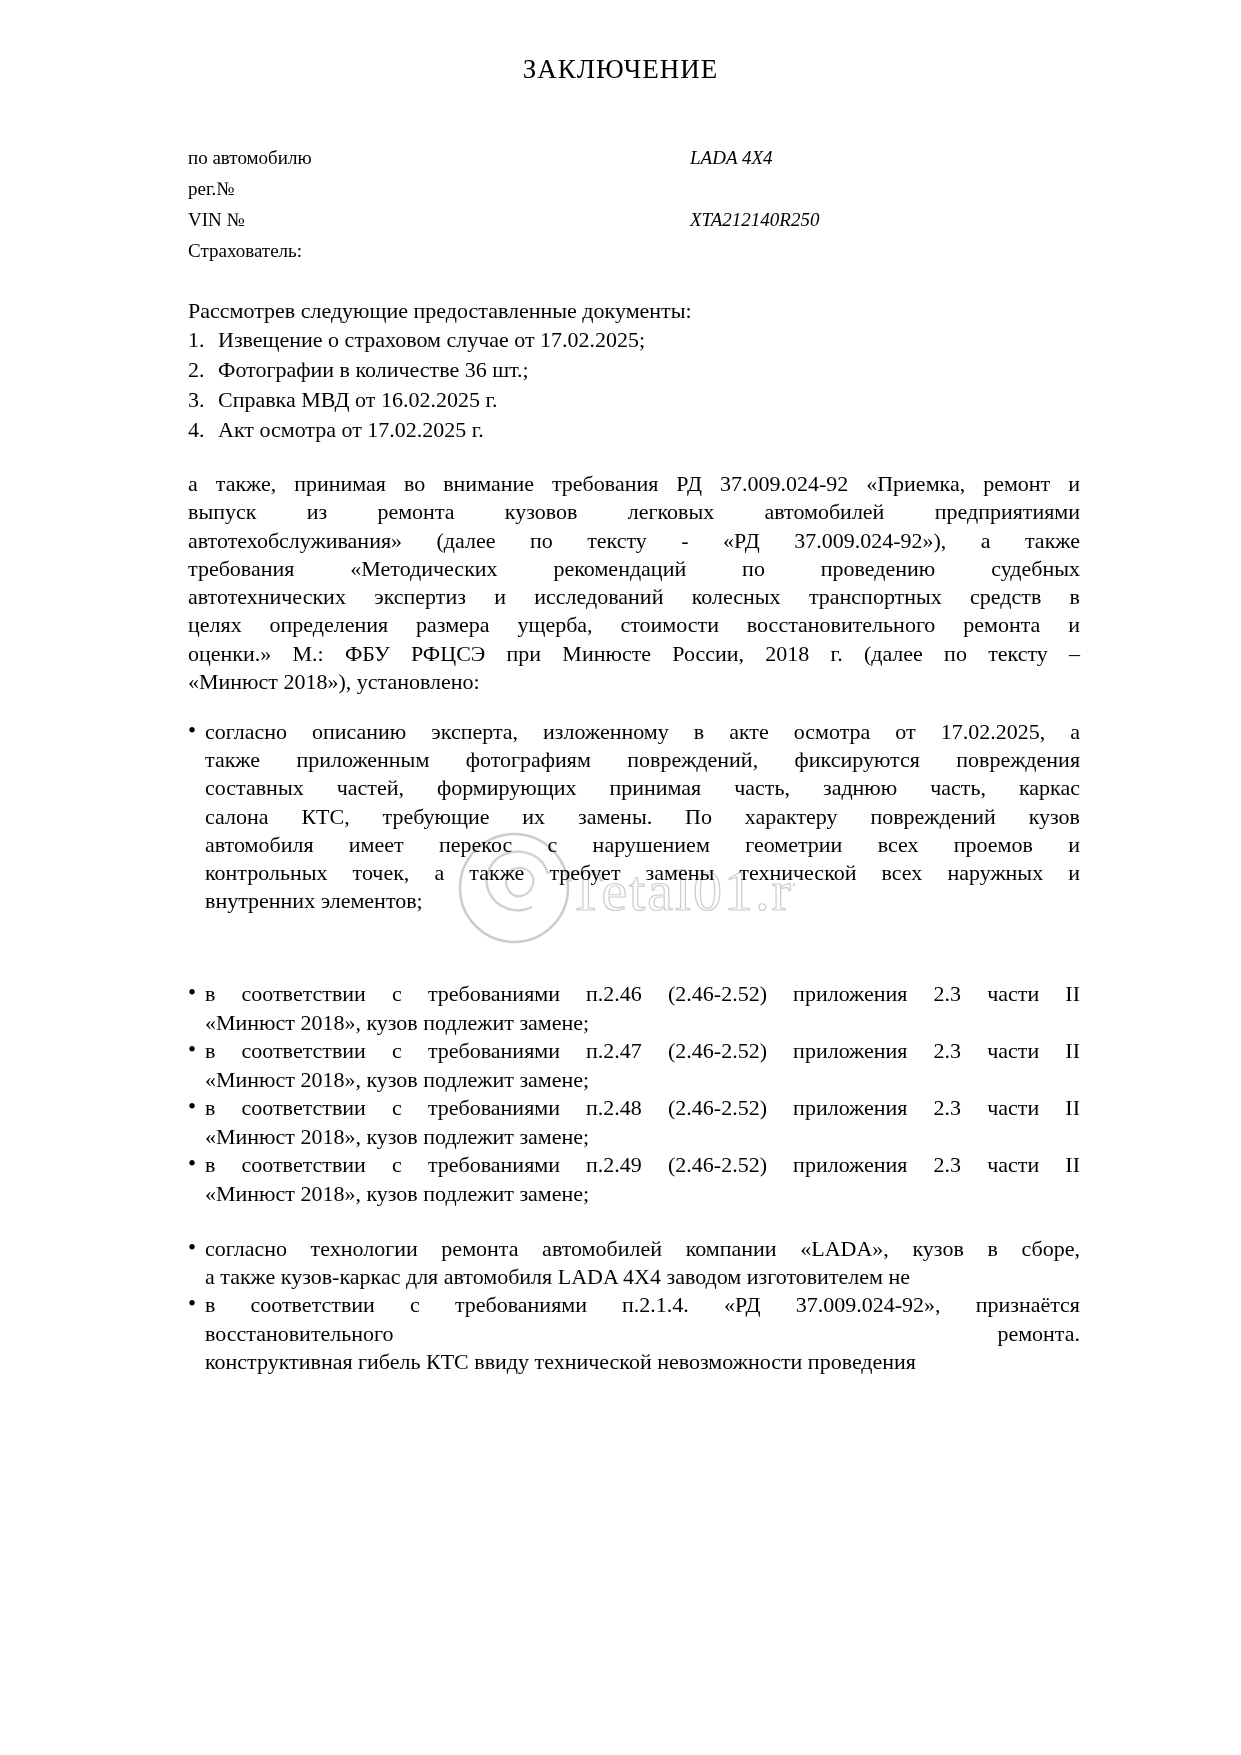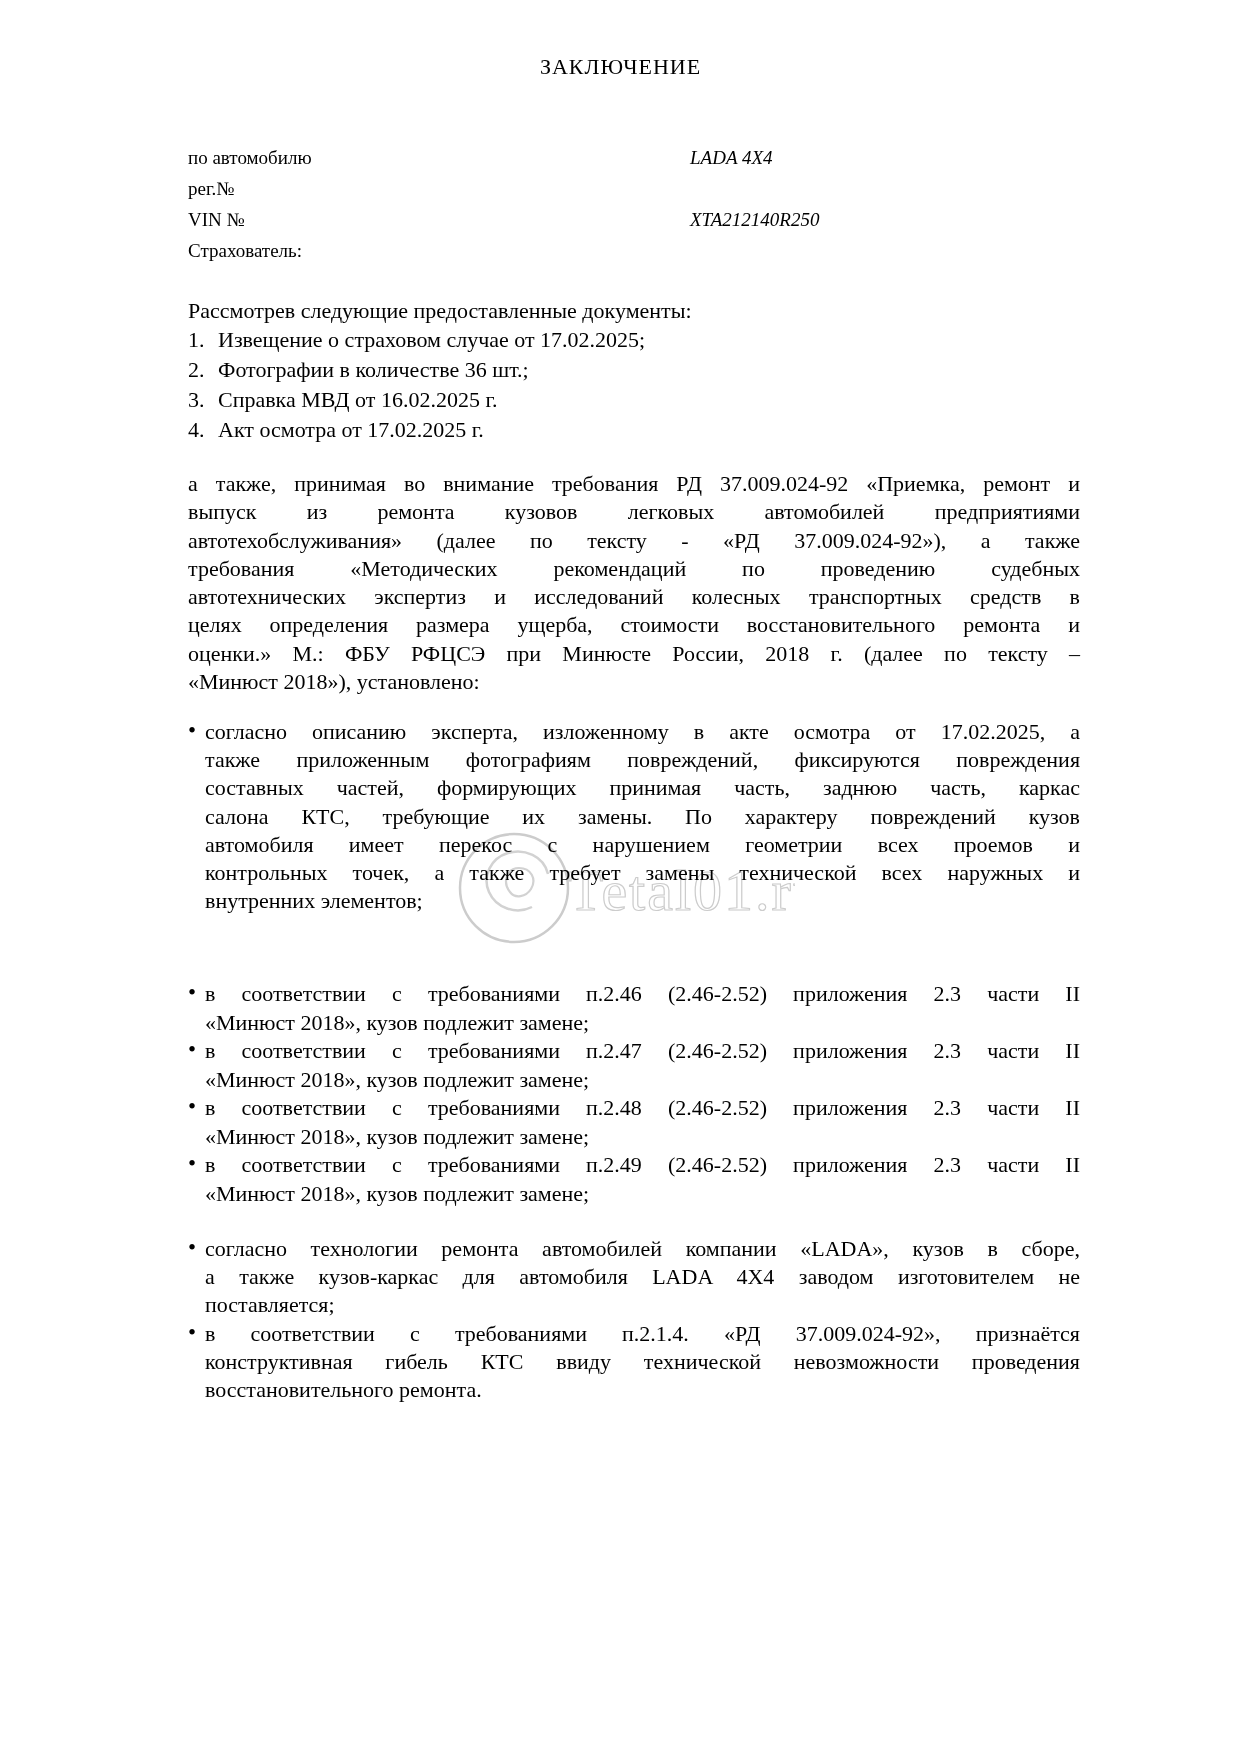--- a/index.html
+++ b/index.html
@@ -4,21 +4,21 @@
 <style>
   html,body { margin:0; padding:0; }
   body {
     width:1241px; height:1755px; background:#ffffff; position:relative;
     font-family:"Liberation Serif", serif; color:#000; overflow:hidden;
   }
   .abs { position:absolute; }
   
   .doc-title {
     left:0; top:54px; width:1241px; text-align:center;
-    font-size:22px; letter-spacing:1px;
+    font-size:27px; letter-spacing:1px;
   }
   
   .header-fields { left:188px; top:142px; font-size:19px; line-height:31px; width:892px; }
   .h-row { position:relative; height:31px; }
   .h-value { position:absolute; left:502px; top:0; white-space:nowrap;font-style:italic; }
   
   .docs-intro { left:188px; top:296px; font-size:22px; line-height:30px; }
   
   .docs-list { left:188px; top:325px; font-size:22px; line-height:30px; width:892px; }
   .n-num { display:inline-block; width:30px; }
@@ -161,27 +161,26 @@
     </div>
 
   <div class="abs bullets bullets-3">
 
   <div class="b-item">
         <span class="b-marker">•</span>
         <div class="b-lines">
 
         <div class="jline">согласно технологии ремонта автомобилей компании «LADA», кузов в сборе,</div>
           <div class="jline">а также кузов-каркас для автомобиля LADA 4X4 заводом изготовителем не</div>
-          <div class="jline">поставляется;</div>
         </div>
       </div>
       <div class="b-item">
         <span class="b-marker">•</span>
         <div class="b-lines">
 
         <div class="jline">в соответствии с требованиями п.2.1.4. «РД 37.009.024-92», признаётся</div>
+          <div class="jline">восстановительного ремонта.</div>
           <div class="jline">конструктивная гибель КТС ввиду технической невозможности проведения</div>
-          <div class="jline">восстановительного ремонта.</div>
         </div>
       </div>
     </div>
 
 </div>
 
 </body></html>

